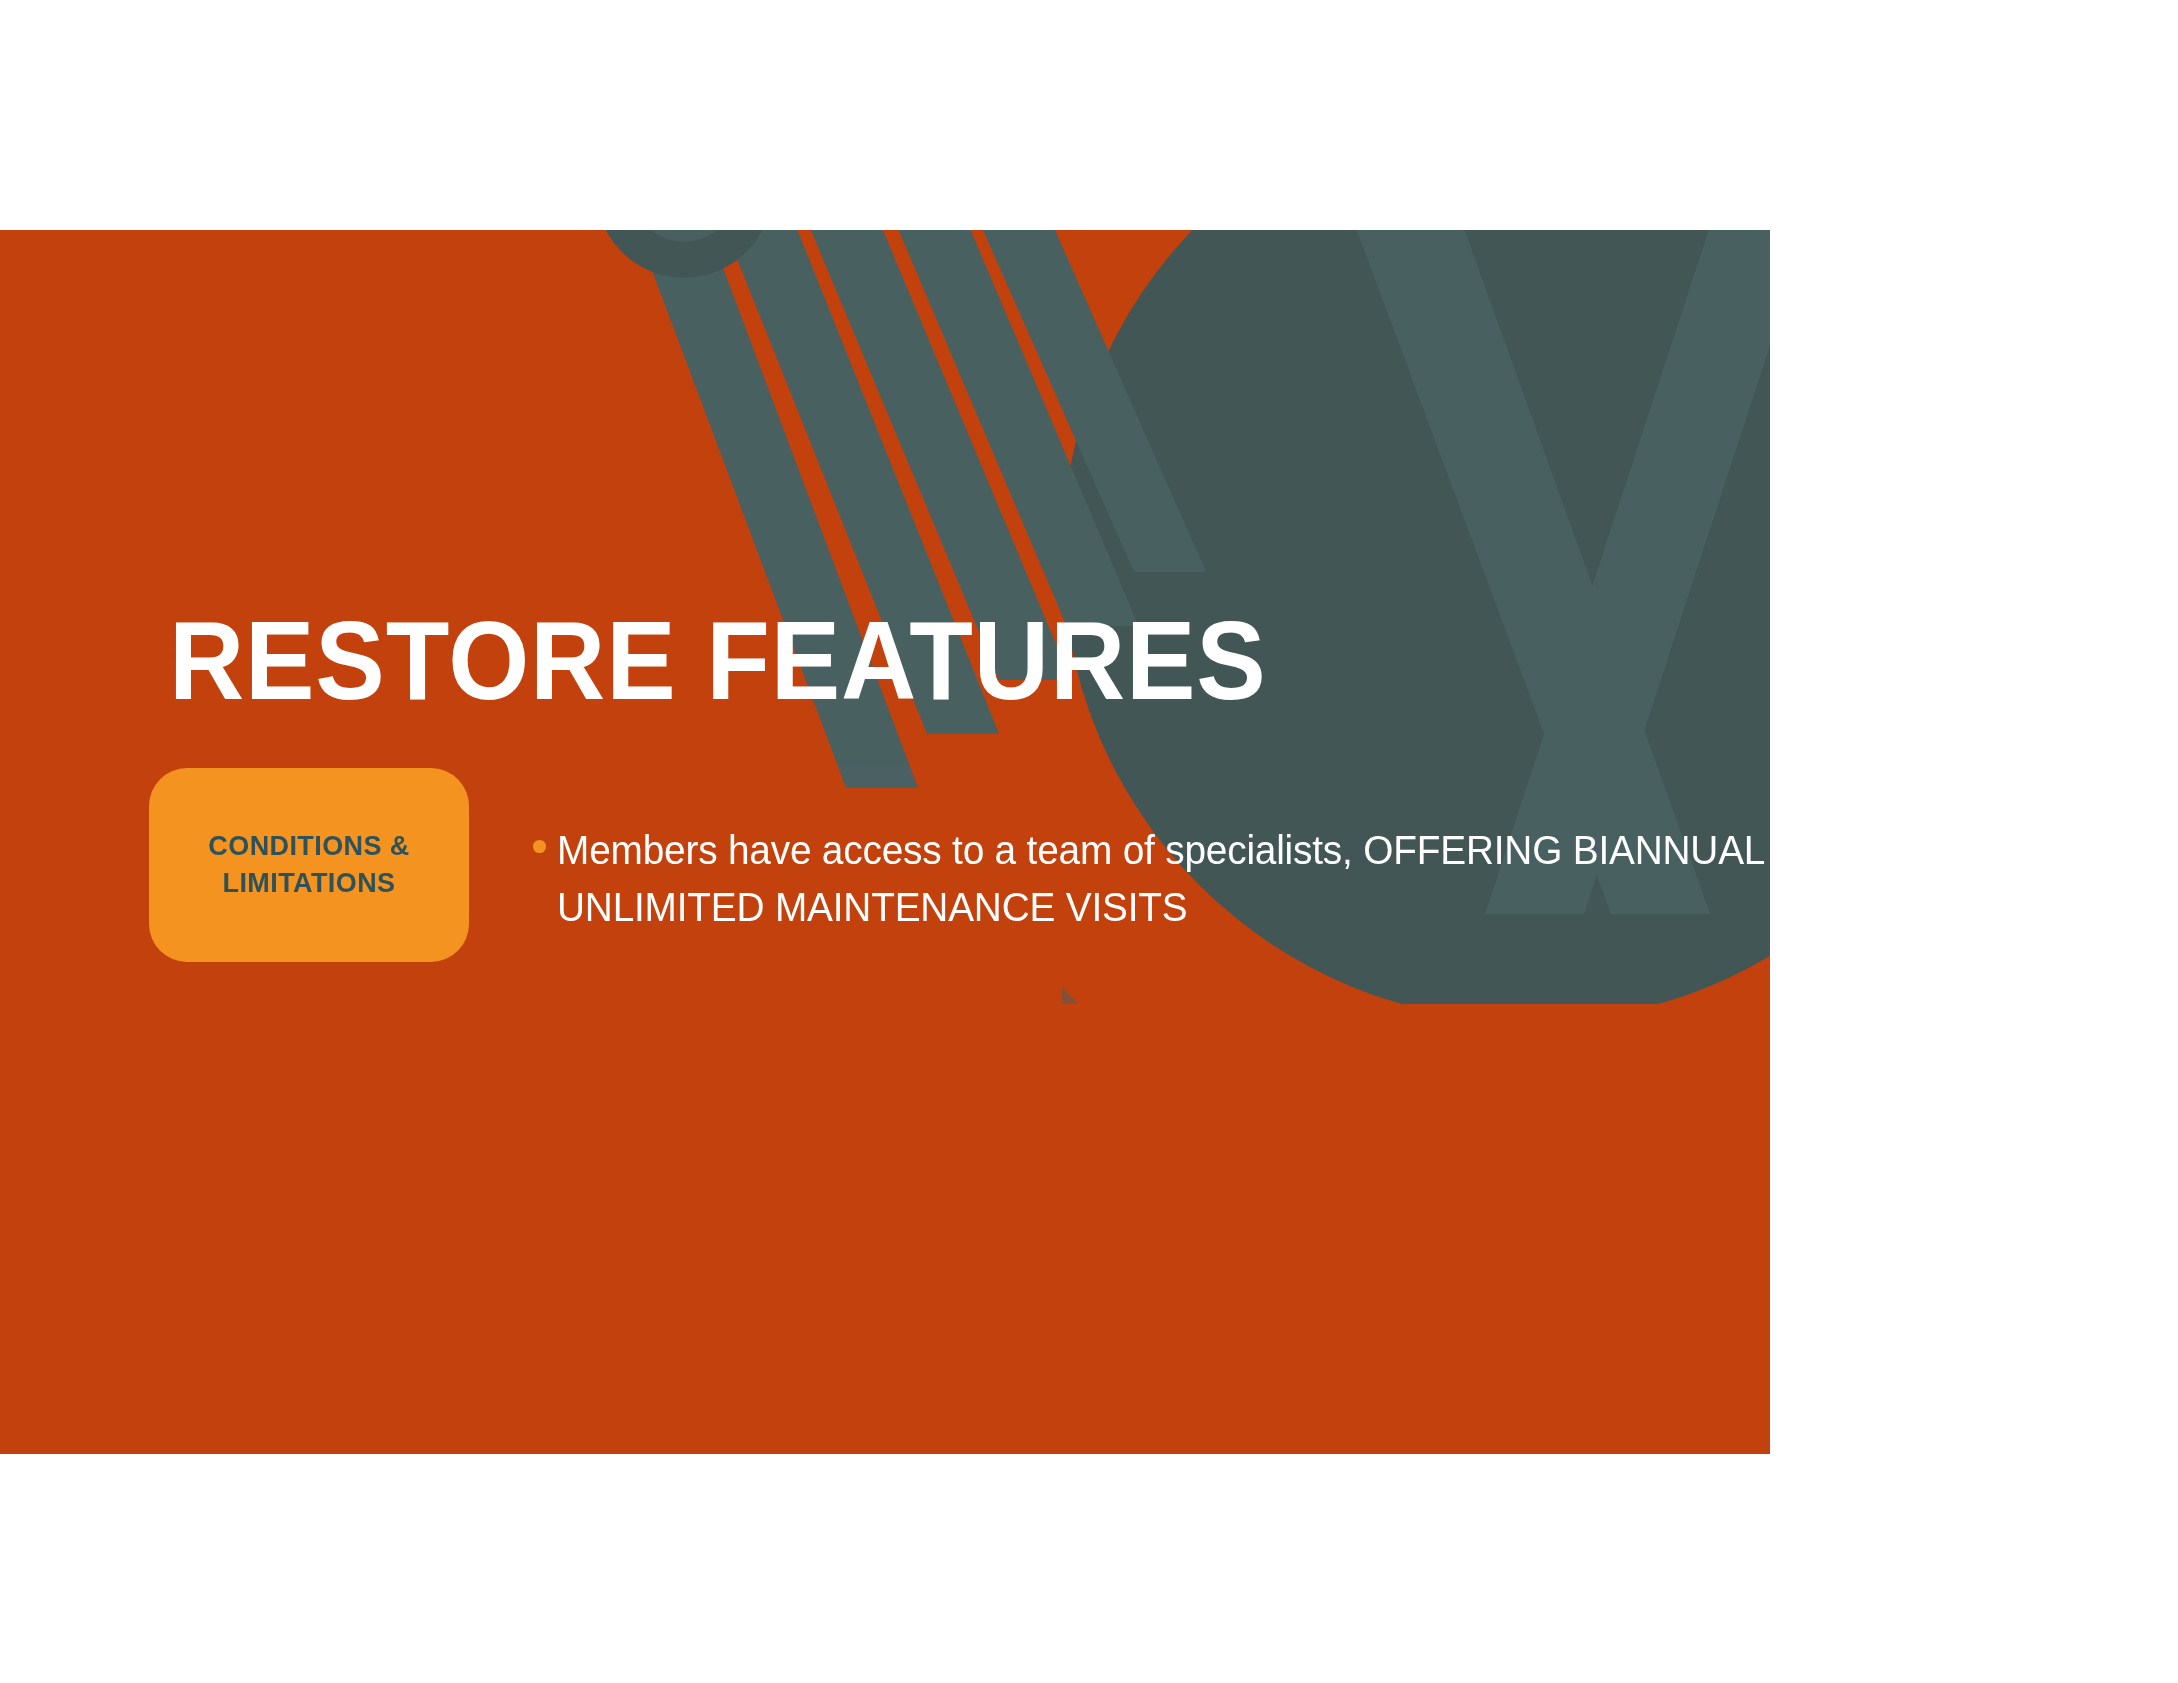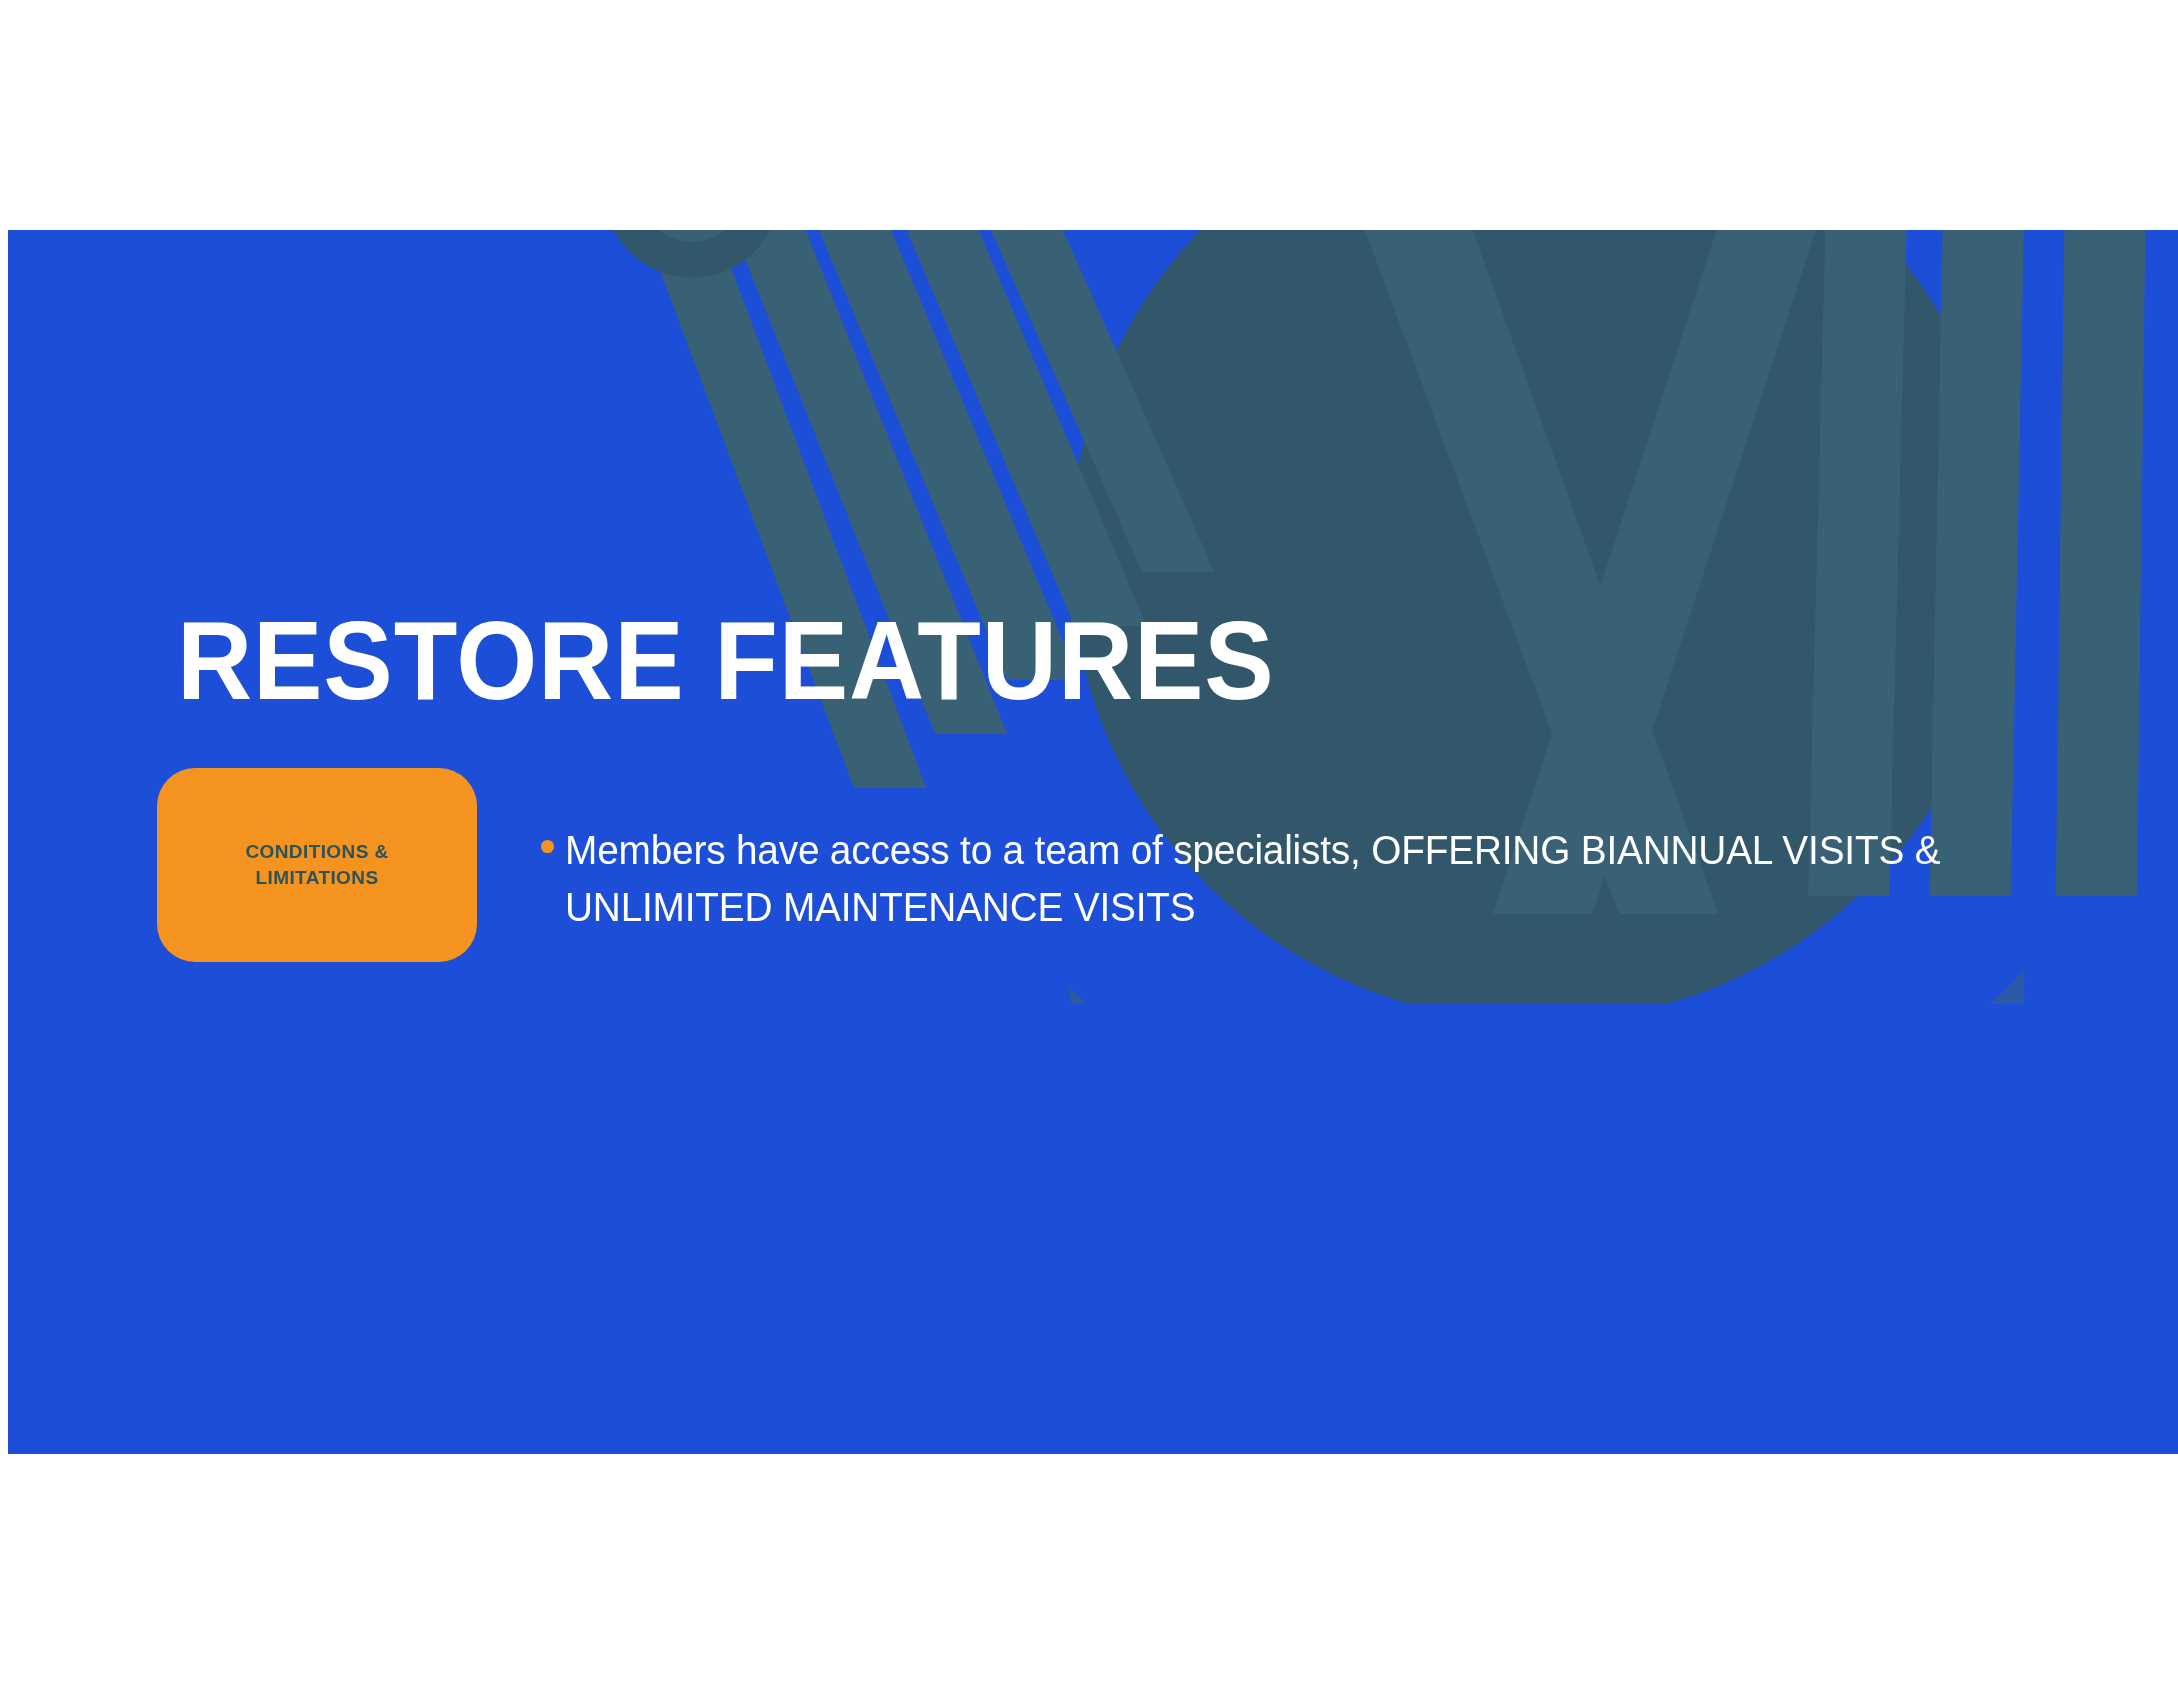--- a/index.html
+++ b/index.html
@@ -22,25 +22,24 @@
     width: 2178px;
     height: 1683px;
     background: #ffffff;
   }
 
   
   #panel {
     position: absolute;
     left: 0;
     top: 230px;
-    width: 2171px;
+    width: 1770px;
     height: 1224px;
-    background: #1d4ed8;
+    background: #c2410c;
     overflow: hidden;
-    margin-left: 8px;
   }
 
   
   #watermark {
     position: absolute;
     left: 0; top: 0;
     width: 100%;
     height: 100%;
     pointer-events: none;
   }
@@ -78,21 +77,21 @@
     background: #f4931f;
     border-radius: 38px;
     display: flex;
     align-items: center;
     justify-content: center;
     text-align: center;
   }
   #callout .callout-label {
     color: #2d525a;
     font-weight: 700;
-    font-size: 19px;
+    font-size: 27px;
     line-height: 1.38;
     letter-spacing: 0.4px;
     font-family: "Liberation Sans", sans-serif;
     padding: 0 12.6px;
   }
 
   
   #bullets {
     position: absolute;
     left: 533px;

